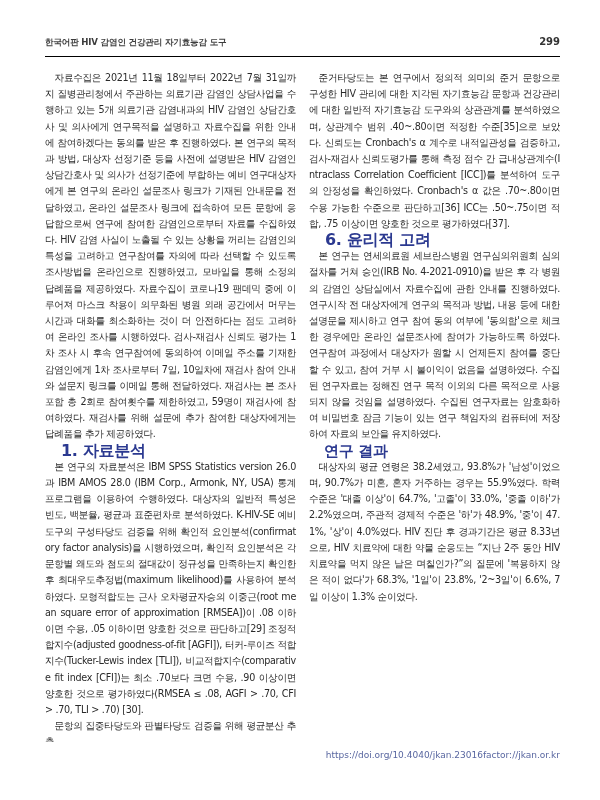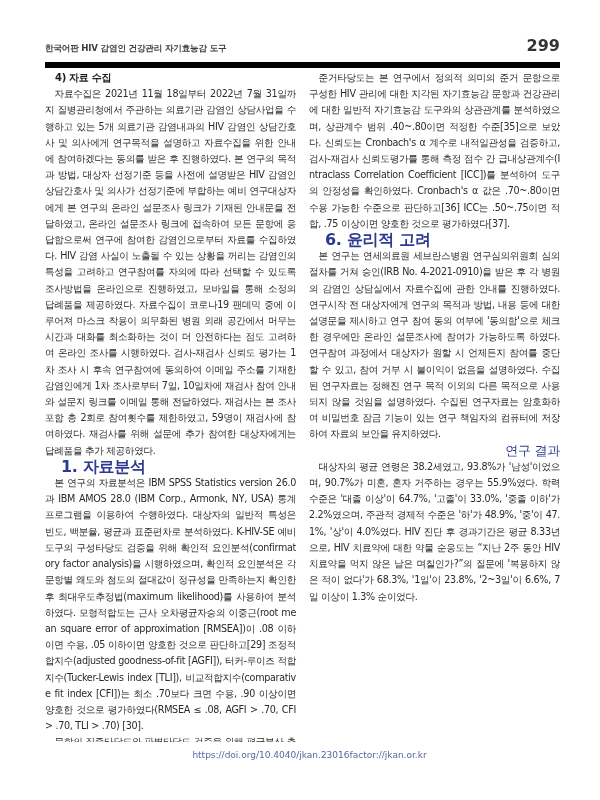--- a/index.html
+++ b/index.html
@@ -10,24 +10,24 @@
     color: #222222;
     -webkit-font-smoothing: antialiased;
   }
   .page { position: relative; width: 600px; height: 800px; overflow: hidden; background: #ffffff; }
 
   
   .header {
     position: absolute; top: 36px; left: 45px; right: 40px;
     display: flex; justify-content: space-between; align-items: baseline;
     padding-bottom: 7px;
-    border-bottom: 6px solid #000000;
+    border-bottom: 1px solid #000000;
   }
   .running-title { font-size: 8.6px; font-weight: bold; color: #3c3c3c; letter-spacing: -0.2px; }
-  .page-number  { font-size: 16px; font-weight: bold; color: #333333; margin-left: 48px; }
+  .page-number  { font-size: 10px; font-weight: bold; color: #333333; margin-left: 48px; }
 
   
   .columns {
     position: absolute; top: 70px; left: 45px; right: 40px; bottom: 58px;
     display: flex; gap: 13px; overflow: hidden;
   }
   .col {
     flex: 1 1 0;
     font-size: 9.6px;
     line-height: 16.2px;
@@ -41,47 +41,46 @@
 
   .sub-heading-black {
     font-size: 10px; font-weight: bold; color: #1c1c1c;
     margin: 0 0 6px 0; text-indent: 0; text-align: left;
   }
   .sec-heading {
     font-size: 16px; font-weight: bold; color: #2b3990;
     margin: 12px 0 9px 0; text-indent: 0; text-align: left;
   }
   .results-heading {
-    font-size: 13px; font-weight: normal; color: #2b3990;
-    text-align: right; margin: 16px 0 12px 0; text-indent: 0;
+    font-size: 15px; font-weight: bold; color: #2b3990;
+    text-align: left; margin: 16px 0 12px 0; text-indent: 0;
   }
 
   
   .footer {
     position: absolute; left: 59px; right: 40px; bottom: 40px;
-    display: flex; justify-content: center; align-items: baseline;
+    display: flex; justify-content: flex-end; align-items: baseline;
   }
   .footer a, .footer span.link {
     font-size: 9px; color: #5866a0; text-decoration: none; letter-spacing: 0;
   }
 </style>
 </head>
 <body>
 
 <div class="page">
 
   <div class="header">
     <span class="running-title">한국어판 HIV 감염인 건강관리 자기효능감 도구</span>
     <span class="page-number">299</span>
   </div>
 
   <div class="columns">
 
     <div class="col">
-      <p class="sub-heading-black">4) 자료 수집</p>
       <p>자료수집은 2021년 11월 18일부터 2022년 7월 31일까지 질병관리청에서 주관하는 의료기관 감염인 상담사업을 수행하고 있는 5개 의료기관 감염내과의 HIV 감염인 상담간호사 및 의사에게 연구목적을 설명하고 자료수집을 위한 안내에 참여하겠다는 동의를 받은 후 진행하였다. 본 연구의 목적과 방법, 대상자 선정기준 등을 사전에 설명받은 HIV 감염인 상담간호사 및 의사가 선정기준에 부합하는 예비 연구대상자에게 본 연구의 온라인 설문조사 링크가 기재된 안내문을 전달하였고, 온라인 설문조사 링크에 접속하여 모든 문항에 응답함으로써 연구에 참여한 감염인으로부터 자료를 수집하였다. HIV 감염 사실이 노출될 수 있는 상황을 꺼리는 감염인의 특성을 고려하고 연구참여를 자의에 따라 선택할 수 있도록 조사방법을 온라인으로 진행하였고, 모바일을 통해 소정의 답례품을 제공하였다. 자료수집이 코로나19 팬데믹 중에 이루어져 마스크 착용이 의무화된 병원 외래 공간에서 머무는 시간과 대화를 최소화하는 것이 더 안전하다는 점도 고려하여 온라인 조사를 시행하였다. 검사-재검사 신뢰도 평가는 1차 조사 시 후속 연구참여에 동의하여 이메일 주소를 기재한 감염인에게 1차 조사로부터 7일, 10일차에 재검사 참여 안내와 설문지 링크를 이메일 통해 전달하였다. 재검사는 본 조사 포함 총 2회로 참여횟수를 제한하였고, 59명이 재검사에 참여하였다. 재검사를 위해 설문에 추가 참여한 대상자에게는 답례품을 추가 제공하였다.</p>
       <p class="sec-heading">1. 자료분석</p>
       <p>본 연구의 자료분석은 IBM SPSS Statistics version 26.0과 IBM AMOS 28.0 (IBM Corp., Armonk, NY, USA) 통계 프로그램을 이용하여 수행하였다. 대상자의 일반적 특성은 빈도, 백분율, 평균과 표준편차로 분석하였다. K-HIV-SE 예비도구의 구성타당도 검증을 위해 확인적 요인분석(confirmatory factor analysis)을 시행하였으며, 확인적 요인분석은 각 문항별 왜도와 첨도의 절대값이 정규성을 만족하는지 확인한 후 최대우도추정법(maximum likelihood)를 사용하여 분석하였다. 모형적합도는 근사 오차평균자승의 이중근(root mean square error of approximation [RMSEA])이 .08 이하이면 수용, .05 이하이면 양호한 것으로 판단하고[29] 조정적합지수(adjusted goodness-of-fit [AGFI]), 터커-루이즈 적합지수(Tucker-Lewis index [TLI]), 비교적합지수(comparative fit index [CFI])는 최소 .70보다 크면 수용, .90 이상이면 양호한 것으로 평가하였다(RMSEA ≤ .08, AGFI &gt; .70, CFI &gt; .70, TLI &gt; .70) [30].</p>
       <p>문항의 집중타당도와 판별타당도 검증을 위해 평균분산 추출</p>
     </div>
 
     <div class="col">
       <p>준거타당도는 본 연구에서 정의적 의미의 준거 문항으로 구성한 HIV 관리에 대한 지각된 자기효능감 문항과 건강관리에 대한 일반적 자기효능감 도구와의 상관관계를 분석하였으며, 상관계수 범위 .40~.80이면 적정한 수준[35]으로 보았다. 신뢰도는 Cronbach's α 계수로 내적일관성을 검증하고, 검사-재검사 신뢰도평가를 통해 측정 점수 간 급내상관계수(Intraclass Correlation Coefficient [ICC])를 분석하여 도구의 안정성을 확인하였다. Cronbach's α 값은 .70~.80이면 수용 가능한 수준으로 판단하고[36] ICC는 .50~.75이면 적합, .75 이상이면 양호한 것으로 평가하였다[37].</p>
       <p class="sec-heading">6. 윤리적 고려</p>
       <p>본 연구는 연세의료원 세브란스병원 연구심의위원회 심의 절차를 거쳐 승인(IRB No. 4-2021-0910)을 받은 후 각 병원의 감염인 상담실에서 자료수집에 관한 안내를 진행하였다. 연구시작 전 대상자에게 연구의 목적과 방법, 내용 등에 대한 설명문을 제시하고 연구 참여 동의 여부에 '동의함'으로 체크한 경우에만 온라인 설문조사에 참여가 가능하도록 하였다. 연구참여 과정에서 대상자가 원할 시 언제든지 참여를 중단할 수 있고, 참여 거부 시 불이익이 없음을 설명하였다. 수집된 연구자료는 정해진 연구 목적 이외의 다른 목적으로 사용되지 않을 것임을 설명하였다. 수집된 연구자료는 암호화하여 비밀번호 잠금 기능이 있는 연구 책임자의 컴퓨터에 저장하여 자료의 보안을 유지하였다.</p>

